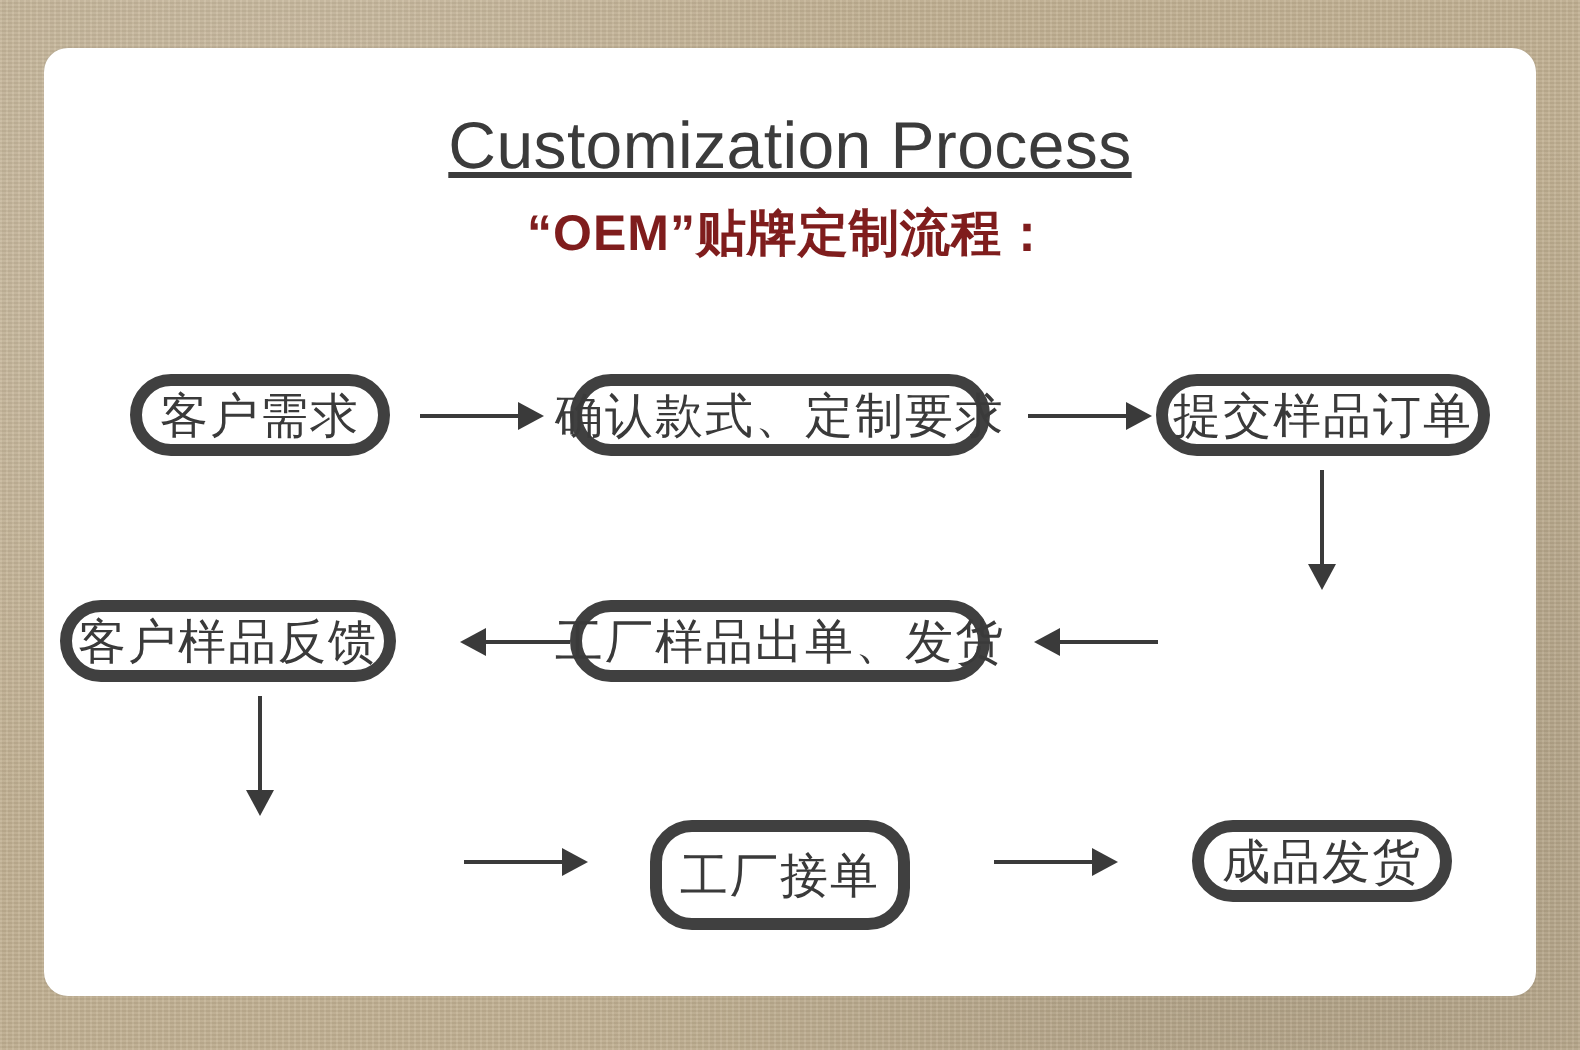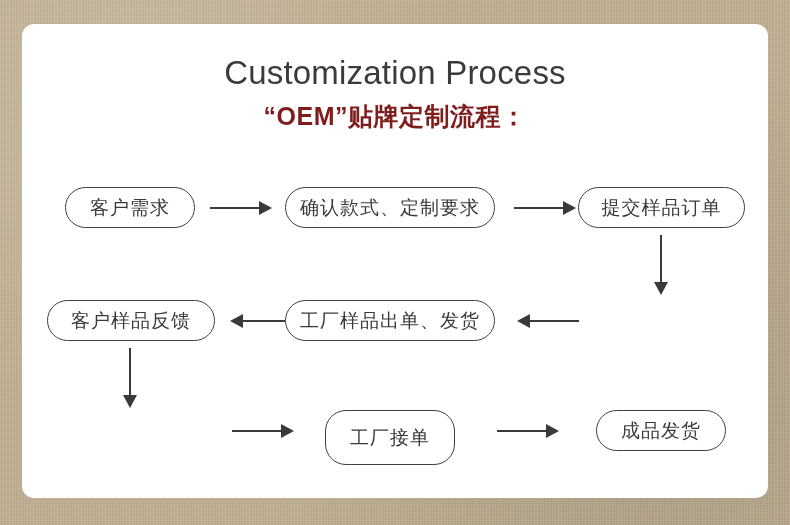--- a/index.html
+++ b/index.html
@@ -40,46 +40,47 @@
     position: absolute;
     left: 0;
     top: 30px;
     width: 100%;
     text-align: center;
     font-size: 33px;
     font-weight: 400;
     color: #3b3b3b;
     letter-spacing: 0.2px;
     white-space: nowrap;
+    text-decoration: underline;
   }
 
   .subtitle {
     position: absolute;
     left: 0;
     top: 76px;
     width: 100%;
     text-align: center;
     font-size: 25px;
     font-weight: 700;
     color: #7f1d1d;
     letter-spacing: 0.5px;
     white-space: nowrap;
   }
 
   .node {
     position: absolute;
     box-sizing: border-box;
-    border: 1px solid #404040;
+    border: 6px solid #404040;
     border-radius: 21px;
     background: #ffffff;
     display: flex;
     align-items: center;
     justify-content: center;
     color: #3a3a3a;
-    font-size: 19px;
+    font-size: 24px;
     font-weight: 400;
     letter-spacing: 1px;
     white-space: nowrap;
   }
 
   
   .arrow-h {
     position: absolute;
     height: 14px;
     display: flex;
@@ -151,21 +152,21 @@
         <span class="head"></span>
     </div>
 
     <div class="node" style="left:556px; top:163px; width:167px; height:41px;">提交样品订单</div>
 
     <div class="arrow-v" style="left:632px; top:211px; height:60px;">
       <span class="shaft"></span>
         <span class="head"></span>
     </div>
 
-    <div class="node" style="left:25px; top:276px; width:168px; height:41px;">客户样品反馈</div>
+    <div class="node" style="left:8px; top:276px; width:168px; height:41px;">客户样品反馈</div>
 
     <div class="arrow-h left" style="left:208px; top:290px; width:55px;">
       <span class="shaft"></span>
         <span class="head"></span>
     </div>
 
     <div class="node" style="left:263px; top:276px; width:210px; height:41px;">工厂样品出单、发货</div>
 
     <div class="arrow-h left" style="left:495px; top:290px; width:62px;">
       <span class="shaft"></span>

